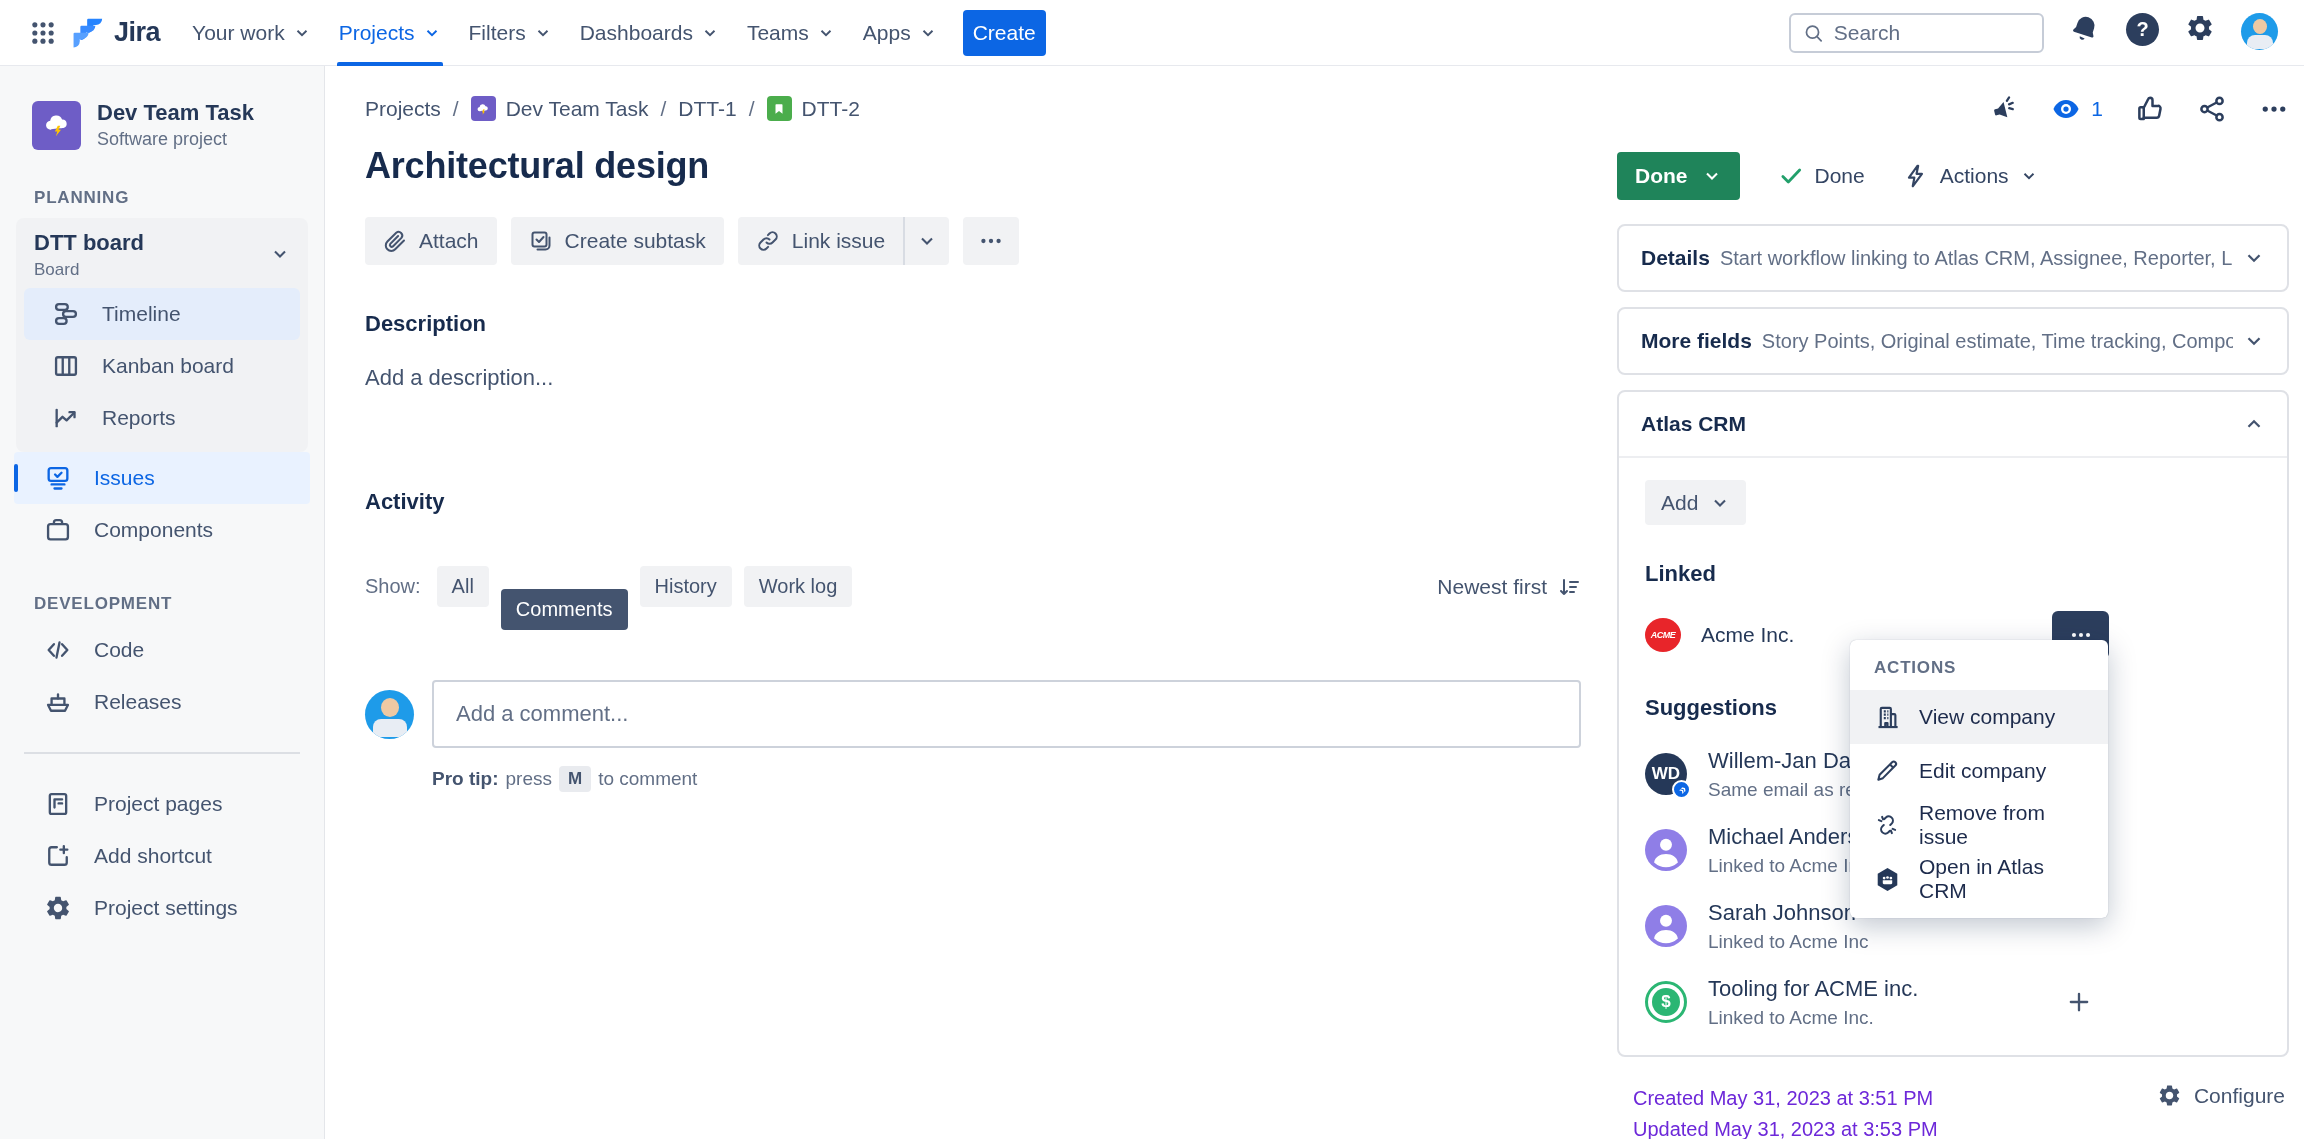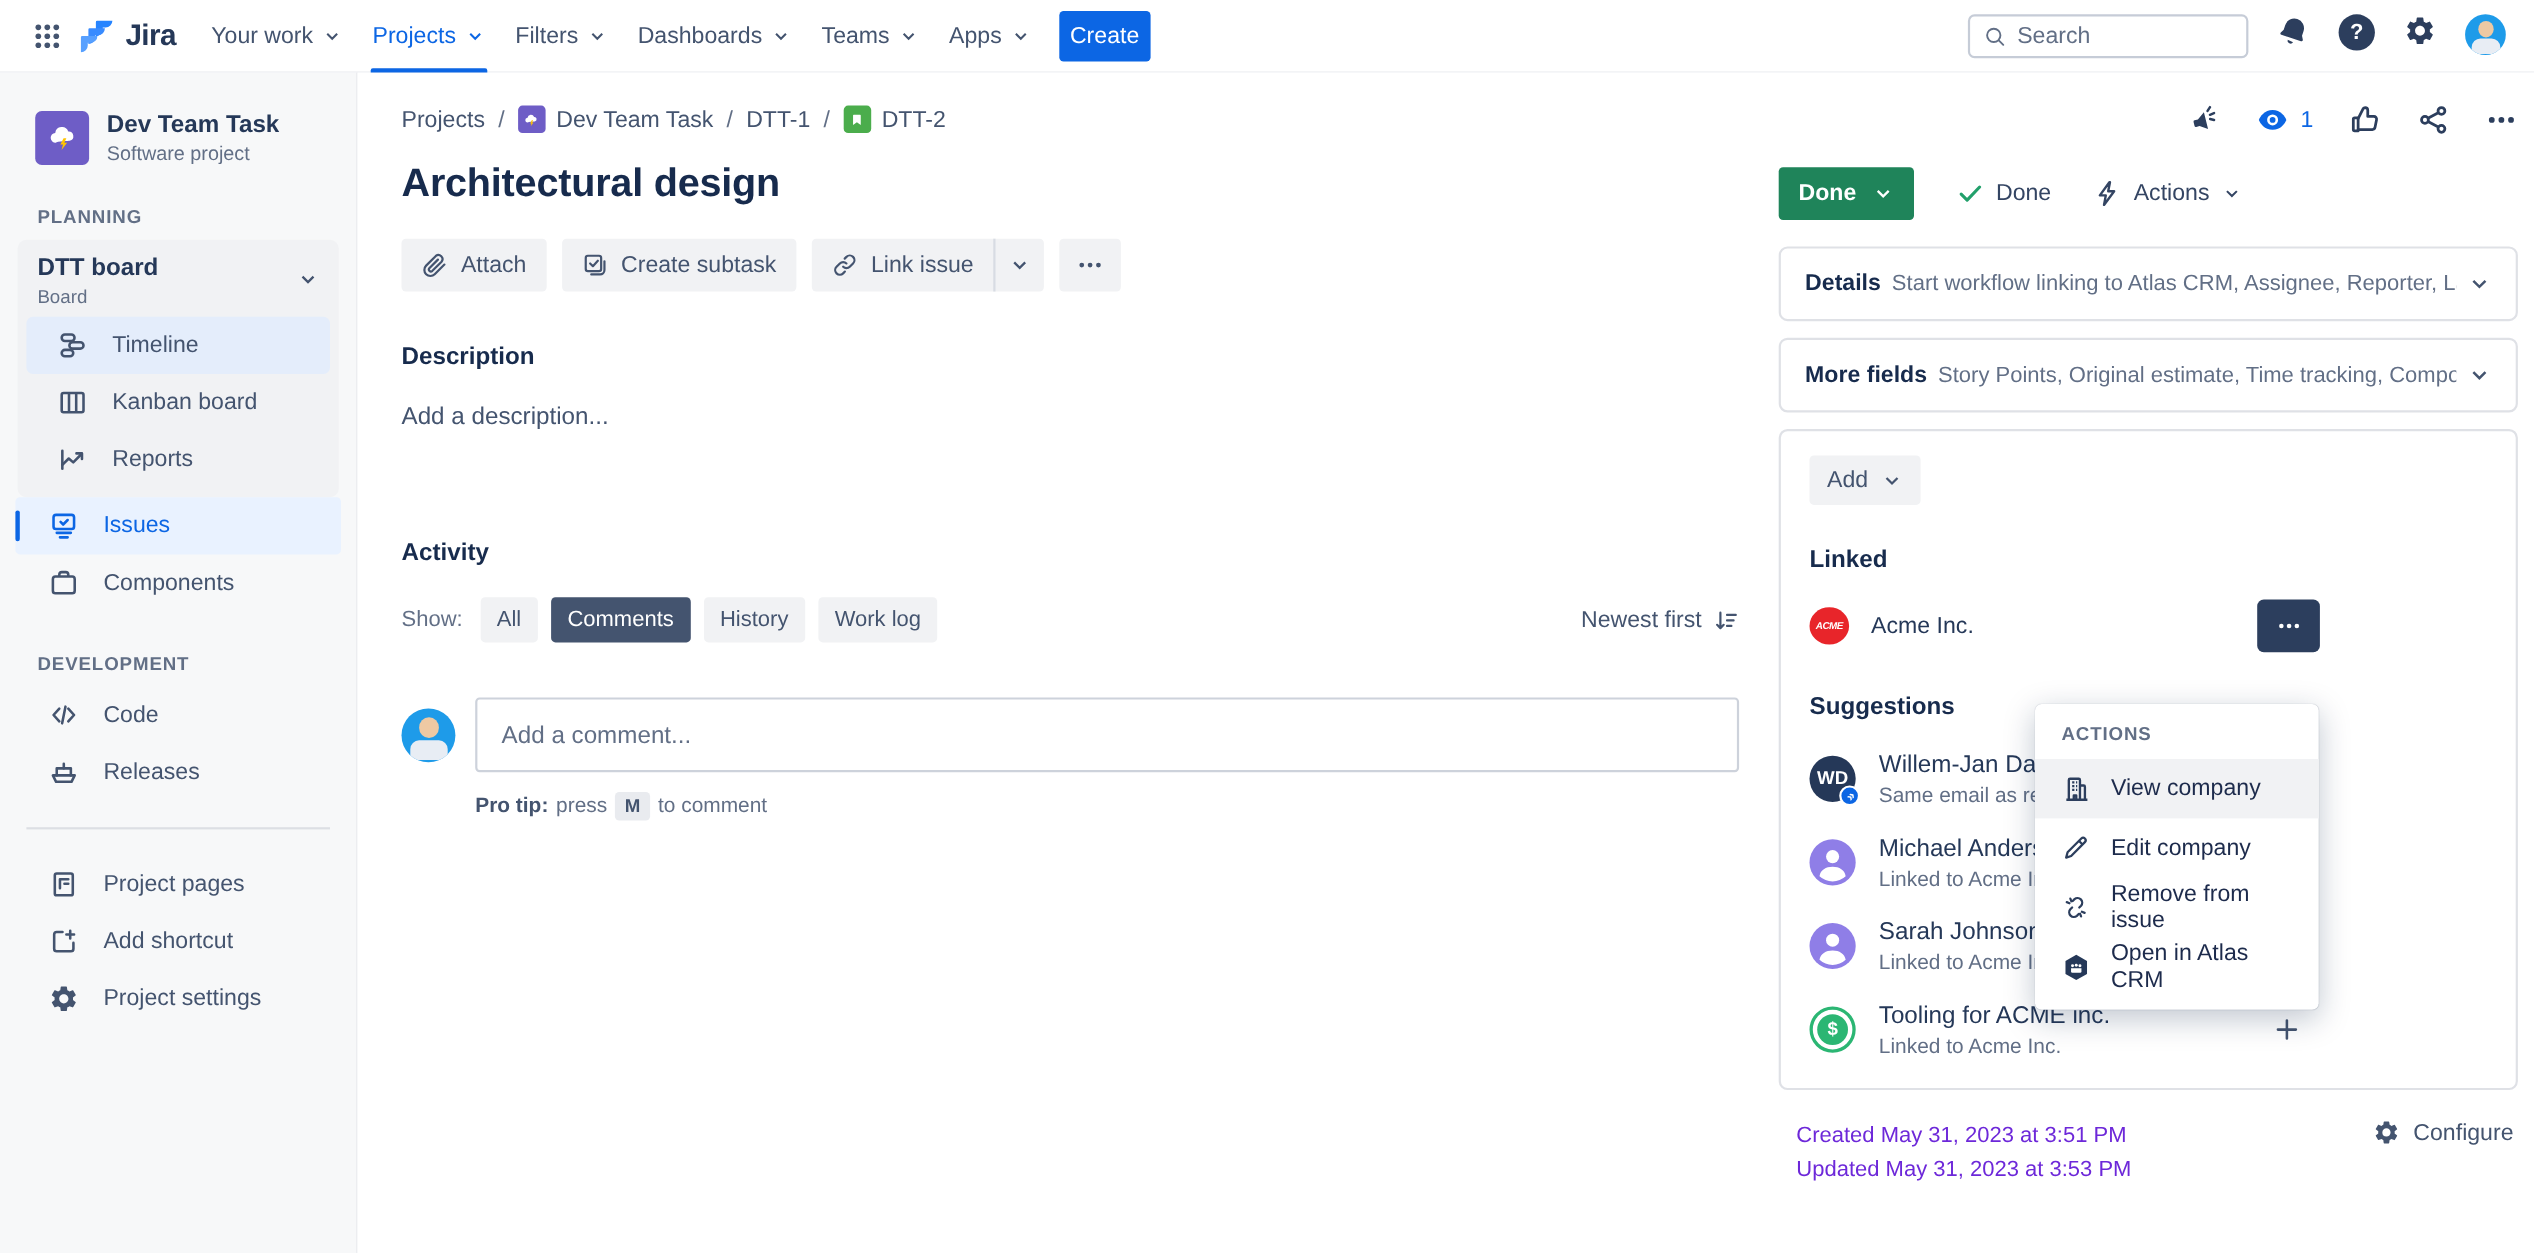--- a/index.html
+++ b/index.html
@@ -80,21 +80,21 @@
 
   .sec-label { font-size:22px; font-weight:600; color:#172B4D; }
   .desc-label { margin-top:46px; }
   .desc-ph { margin-top:28px; color:#44546F; font-size:22px; cursor:text; }
 
   .activity-label { margin-top:98px; }
   .show-row { margin-top:28px; display:flex; align-items:center; gap:12px; }
   .show-lbl { color:#626F86; font-size:20px; margin-right:4px; }
   .chip { background:#F1F2F4; border:none; border-radius:4px; padding:9px 15px; font-size:20px;
       font-weight:500; color:#44546F; font-family:inherit; cursor:pointer; white-space:nowrap; }
-  .chip.selected { background:#44546F; color:#fff; }
+  .chip.selected { background:#44546F; color:#fff;margin-top:46px; }
   .sort-ctl { margin-left:auto; display:flex; align-items:center; gap:10px; color:#44546F; font-weight:500; cursor:pointer; }
 
   .comment-row { margin-top:50px; display:flex; gap:18px; align-items:center; }
   .avatar.lg { width:49px; height:49px; }
   .avatar.lg .head { width:18px; height:19px; top:8px; }
   .avatar.lg .body { width:34px; height:18px; top:29px; }
   .comment-box { flex:1; height:68px; border:2px solid #CDD2DB; border-radius:4px; background:#fff;
       display:flex; align-items:center; padding:0 22px; color:#626F86; font-size:22px; cursor:text; }
   .protip { margin:18px 0 0 67px; font-size:19px; color:#626F86; display:flex; align-items:center; gap:7px; }
   .protip b { color:#44546F; }
@@ -568,20 +568,26 @@
         <span class="field-title">More fields</span>
         <span class="field-sum">Story Points, Original estimate, Time tracking, Components, Fix...</span>
         <span class="field-chev">
           <svg width="22" height="22" viewBox="0 0 24 24" fill="none" stroke="currentColor" stroke-width="2.5">
               <path d="M6 9l6 6 6-6"></path>
             </svg>
         </span>
       </div>
 
       <div class="atlas-card">
+        <div class="atlas-head">
+          <span class="atlas-title">Atlas CRM</span>
+          <svg width="22" height="22" viewBox="0 0 24 24" fill="none" stroke="#44546F" stroke-width="2.5">
+              <path d="M6 15l6-6 6 6"></path>
+            </svg>
+        </div>
         <div class="atlas-body">
           <button class="add-btn">
             <span>Add</span>
             <svg width="20" height="20" viewBox="0 0 24 24" fill="none" stroke="currentColor" stroke-width="2.5">
                 <path d="M6 9l6 6 6-6"></path>
               </svg>
           </button>
 
           <div class="sub-label">Linked</div>
 

